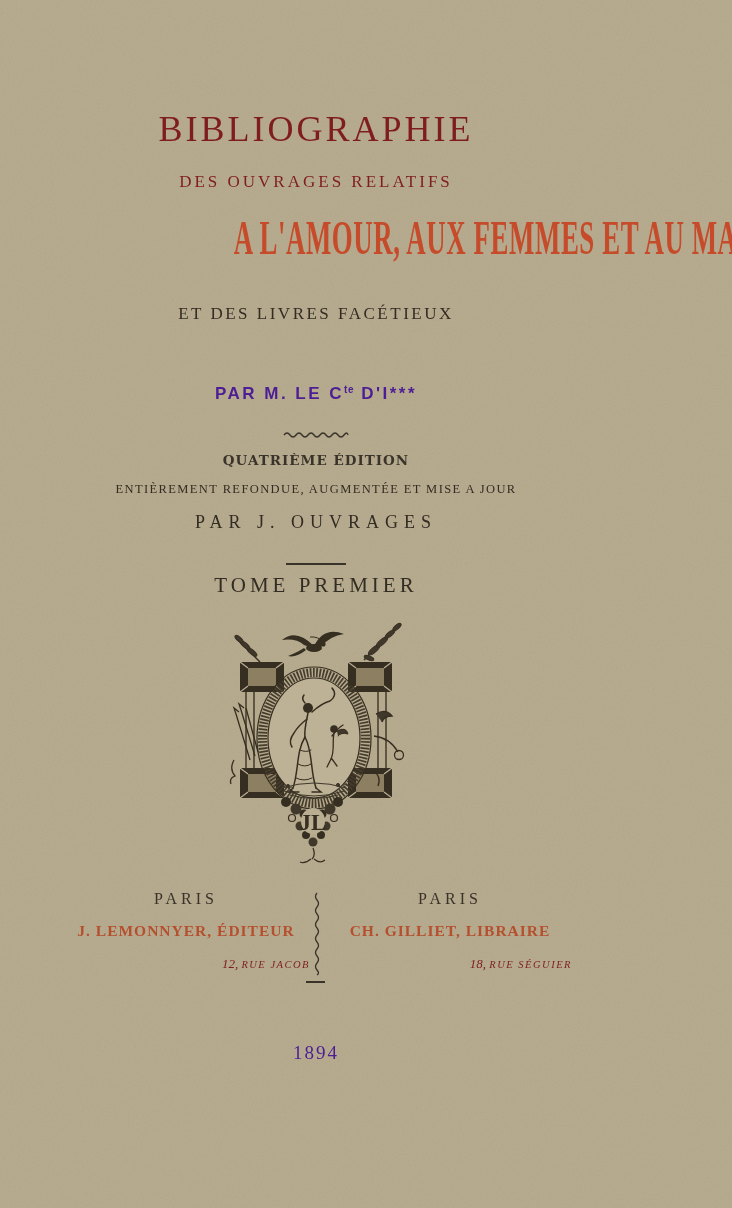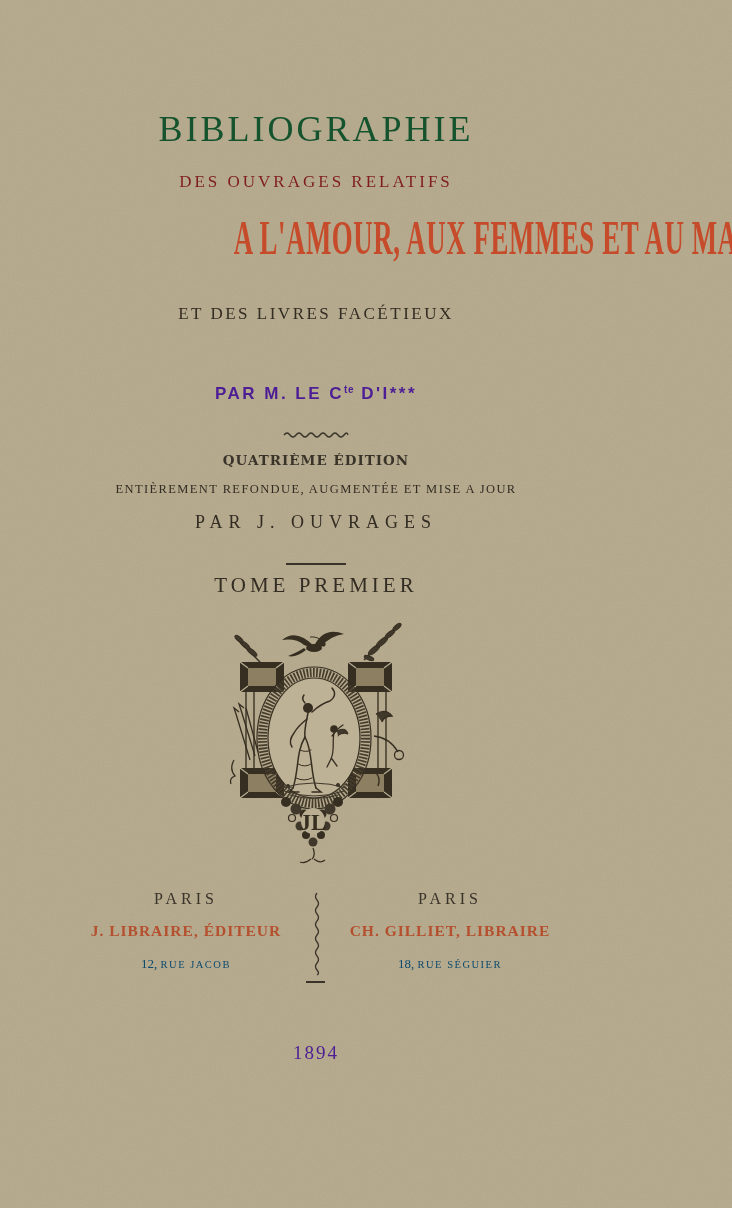--- a/index.html
+++ b/index.html
@@ -11,42 +11,42 @@
     background:
       radial-gradient(120% 85% at 46% 42%, rgba(255,252,232,0.10) 0%, rgba(255,252,232,0) 55%),
       radial-gradient(150% 120% at 50% 48%, rgba(0,0,0,0) 62%, rgba(66,48,24,0.18) 100%),
       linear-gradient(90deg, rgba(90,70,40,0.10) 0%, rgba(90,70,40,0) 4%, rgba(90,70,40,0) 97%, rgba(90,70,40,0.08) 100%),
       linear-gradient(180deg, #9d855e 0%, #aa9674 3%, #b4a887 7.5%, #b9ae92 13%, #bab094 55%, #b8ac8e 88%, #b3a687 97%, #af a184 100%);
     background-color:#b8ad90;
   }
   .grain { position:absolute; inset:0; pointer-events:none; }
   .cl { position:absolute; left:0; width:632px; text-align:center; white-space:nowrap; }
 
-  .t-biblio    { top:108px; font-size:36px; letter-spacing:3px; color:#14532d; }
+  .t-biblio    { top:108px; font-size:36px; letter-spacing:3px; color:#7f1d1d; }
   .t-ouvrages  { top:172px; font-size:17px; letter-spacing:3px; color:#7f1d1d; }
   .t-red-main  { top:213px; font-size:48px; font-weight:bold; color:#c64b2a; line-height:1.05; }
   .t-red-main .cond { display:inline-block; transform:scaleX(0.56); transform-origin:50% 50%; letter-spacing:1px; }
   .t-facetieux { top:304px; font-size:17px; letter-spacing:2.5px; }
   .t-pantagruel{ top:340px; font-size:17px; letter-spacing:1.5px; }
   .t-author    { top:384px; font-size:17px; font-weight:bold; letter-spacing:2.5px;
                  font-family:"Liberation Sans", sans-serif; color:#4c1d95; }
   .t-author sup{ font-size:10px; vertical-align:6px; letter-spacing:0.5px; }
   .orn-squiggle{ top:424px; }
   .t-edition   { top:452px; font-size:13.5px; font-weight:bold; letter-spacing:1px;
                  font-family:"DejaVu Serif", serif; color:#3a332a; }
   .t-ednote    { top:482px; font-size:12.5px; letter-spacing:1.4px; }
   .t-editor    { top:512px; font-size:18px; letter-spacing:6px; }
   .rule-wrap   { top:551px; }
   .rule        { display:inline-block; width:60px; height:2px; background:#3a332a; }
   .t-tome      { top:573px; font-size:21px; letter-spacing:4px; }
   .vignette    { position:absolute; left:226px; top:618px; }
 
   .imp-city   { position:absolute; font-size:16px; letter-spacing:4px; text-align:center; color:#3a332a; }
   .imp-pub    { position:absolute; font-size:15.5px; letter-spacing:1px; text-align:center; color:#b5502f; font-weight:bold; }
-  .imp-addr   { position:absolute; font-size:13px; text-align:center; color:#0c4a6e; }
+  .imp-addr   { position:absolute; font-size:13px; text-align:right; color:#7f1d1d;font-style:italic; }
   .imp-addr .street { font-size:10.5px; letter-spacing:1.5px; }
   .col-left  .imp-city { left:62px;  width:248px; top:890px; }
   .col-left  .imp-pub  { left:62px;  width:248px; top:922px; }
   .col-left  .imp-addr { left:62px;  width:248px; top:956px; }
   .col-right .imp-city { left:328px; width:244px; top:890px; }
   .col-right .imp-pub  { left:328px; width:244px; top:922px; }
   .col-right .imp-addr { left:328px; width:244px; top:956px; }
   .divider    { position:absolute; left:313px; top:892px; }
   .short-dash { position:absolute; left:306px; top:981px; width:19px; height:2px; background:#3a332a; }
   .t-year     { top:994px; font-size:19px; letter-spacing:2px; color:#4c1d95;margin-top:48px; }
@@ -204,21 +204,21 @@
         <path d="M87,230 q3,7 -1,11" stroke="#362e21" stroke-width="1.3" fill="none"></path>
         <path d="M85,241 q-6,5 -11,3 M88,241 q6,5 11,1" stroke="#362e21" stroke-width="1.2" fill="none"></path>
       </g>
 
       <text x="87" y="212" text-anchor="middle" font-family="Liberation Serif, serif" font-size="23" font-weight="bold" fill="#362e21">JL</text>
     </svg>
   </div>
 
   <div class="col-left">
     <div class="imp-city">PARIS</div>
-    <div class="imp-pub">J. LIBRAIRE, ÉDITEUR</div>
+    <div class="imp-pub">J. LEMONNYER, ÉDITEUR</div>
     <div class="imp-addr"><span>12,</span> <span class="street">RUE JACOB</span></div>
   </div>
 
   <div class="divider">
     <svg width="8" height="84" viewBox="0 0 8 84" aria-hidden="true">
       <path d="M4,1 Q1,4.5 4,8 T4,15 T4,22 T4,29 T4,36 T4,43 T4,50 T4,57 T4,64 T4,71 T4,78 T4,83" fill="none" stroke="#3a332a" stroke-width="1.3"></path>
     </svg>
   </div>
 
   <div class="col-right">

